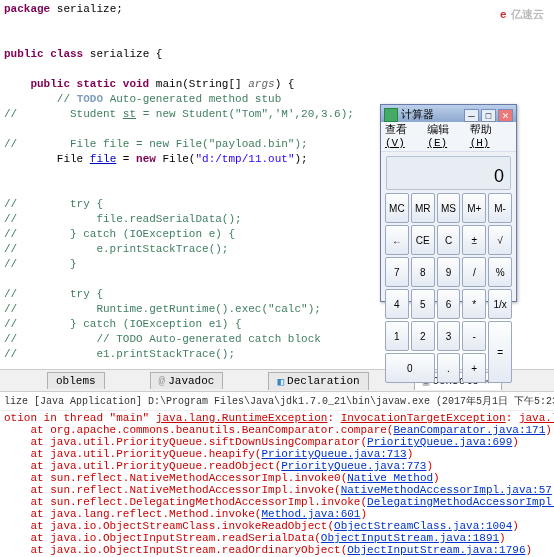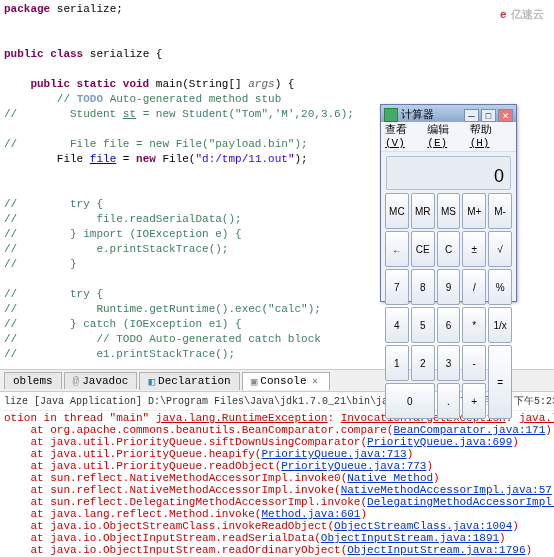--- a/index.html
+++ b/index.html
@@ -20,26 +20,26 @@
 .calc-tb { height:17px; background:linear-gradient(#bcd0ea,#8da8cf); display:flex; align-items:flex-end; padding:0 3px; font-size:11px; color:#000; font-family:'Microsoft YaHei',sans-serif; }
 .calc-tb .ticon { width:14px; height:14px; background:#4a6; border:1px solid #284; margin-right:3px; display:inline-block; }
 .calc-tb .ttl { flex:1; }
 .calc-tb .wbtn { width:15px; height:13px; background:#e6eef9; border:1px solid #7a8ebb; margin-left:2px; display:flex; align-items:center; justify-content:center; font-size:9px; cursor:pointer; font-family:Arial; }
 .calc-tb .wclose { background:#e77; color:#fff; }
 .calc-menu { height:30px; background:#f2f5fa; border-bottom:1px solid #d7def0; display:flex; padding:0 4px; font-size:11px; font-family:'Microsoft YaHei',sans-serif; }
 .calc-menu span { margin-right:8px; cursor:pointer; }
 .calc-menu .mk { text-decoration:underline; }
 .calc-disp { margin:4px 5px 2px; height:34px; background:#e8ecf3; border:1px solid #b5c2d6; border-radius:2px; display:flex; align-items:flex-end; justify-content:flex-end; padding:2px 6px; font-size:18px; font-family:Arial; }
 .calc-keys { padding:1px 4px 4px; display:grid; grid-template-columns:repeat(5,1fr); gap:2px; }
-.ck { height:36px; background:linear-gradient(#fdfefe,#e4eaf3); border:1px solid #9aa8c2; border-radius:2px; display:flex; align-items:center; justify-content:center; font-size:10px; cursor:pointer; font-family:Arial; }
+.ck { height:30px; background:linear-gradient(#fdfefe,#e4eaf3); border:1px solid #9aa8c2; border-radius:2px; display:flex; align-items:center; justify-content:center; font-size:10px; cursor:pointer; font-family:Arial; }
 .ck.wide { grid-column:span 2; }
 .ck.tall { grid-row:span 2; height:auto; }
 
 .tabs { display:flex; align-items:center; height:22px; background:#f0f0f0; border-bottom:1px solid #ccc; padding-left:4px; gap:2px; }
-.tab { padding:2px 8px; font-size:11px; border:1px solid #b0b0b0; background:#e8e8e8; border-bottom:none; cursor:pointer; display:flex; align-items:center; gap:3px; }
+.tab { padding:2px 8px; font-size:11px; border:1px solid #b0b0b0; background:#e8e8e8; border-bottom:none; cursor:pointer; display:flex; align-items:center; gap:3px;margin-left:43px; }
 .tab.active { background:#fff; }
 .tabcl { width:11px; height:11px; display:flex; align-items:center; justify-content:center; font-size:10px; color:#777; }
 
 .runhdr { font-size:10px; padding:2px 4px; background:#fff; border-bottom:1px solid #eee; color:#333; white-space:nowrap; overflow:hidden; }
 
 .console { background:#fff; padding:1px 4px; font-size:10px; line-height:12px; overflow:hidden; }
 .cln { white-space:pre; }
 .err { color:#cc0000; }
 .trl { color:#0033cc; text-decoration:underline;font-family:Liberation Mono, monospace; }
 </style>
@@ -57,21 +57,21 @@
 <div class="ln"><span class="kw">    public static void</span><span> main</span><span>(String[] </span><span class="an">args</span><span>) {</span></div>
 <div class="ln"><span class="cm">        // </span><span class="td">TODO</span><span class="cm"> Auto-generated method stub</span></div>
 <div class="ln"><span class="cm">//        Student </span><span class="cm underline">st</span><span class="cm"> = new Student(</span><span class="cm">"Tom"</span><span class="cm">,</span><span class="cm">'M'</span><span class="cm">,20,3.6);</span></div>
 <div class="ln">&nbsp;</div>
 <div class="ln"><span class="cm">//        File file = new File(</span><span class="cm">"payload.bin"</span><span class="cm">);</span></div>
 <div class="ln"><span>        File </span><span class="blueund">file</span><span> = </span><span class="kw">new</span><span> File(</span><span class="str">"d:/tmp/11.out"</span><span>);</span></div>
 <div class="ln">&nbsp;</div>
 <div class="ln">&nbsp;</div>
 <div class="ln"><span class="cm">//        try {</span></div>
 <div class="ln"><span class="cm">//            file.readSerialData();</span></div>
-<div class="ln"><span class="cm">//        } import (IOException e) {</span></div>
+<div class="ln"><span class="cm">//        } catch (IOException e) {</span></div>
 <div class="ln"><span class="cm">//            e.printStackTrace();</span></div>
 <div class="ln"><span class="cm">//        }</span></div>
 <div class="ln">&nbsp;</div>
 <div class="ln"><span class="cm">//        try {</span></div>
 <div class="ln"><span class="cm">//            Runtime.getRuntime().exec(</span><span class="cm">"calc"</span><span class="cm">);</span></div>
 <div class="ln"><span class="cm">//        } catch (IOException e1) {</span></div>
 <div class="ln"><span class="cm">//            // </span><span class="cm">TODO</span><span class="cm"> Auto-generated catch block</span></div>
 <div class="ln"><span class="cm">//            e1.printStackTrace();</span></div>
 
 </div>

